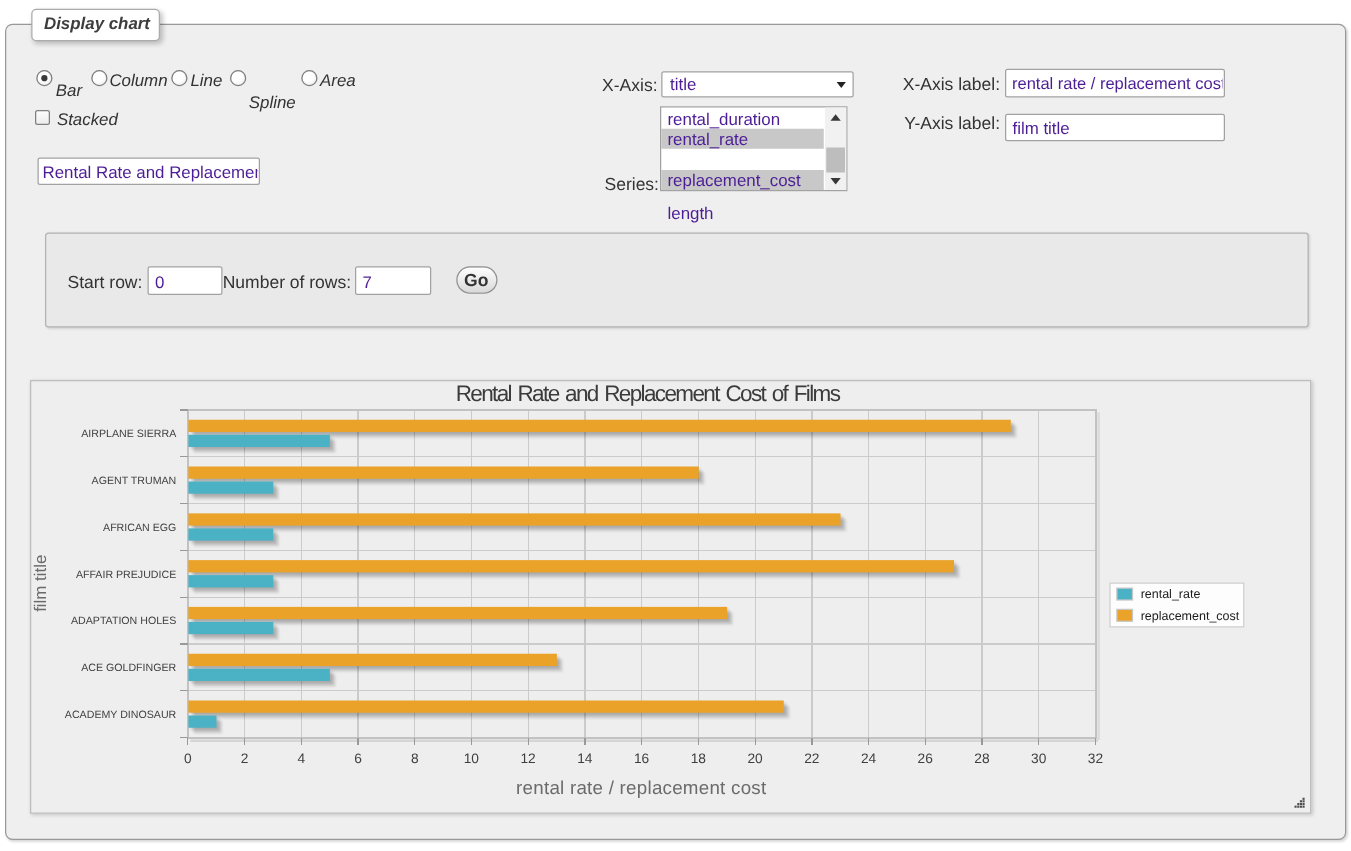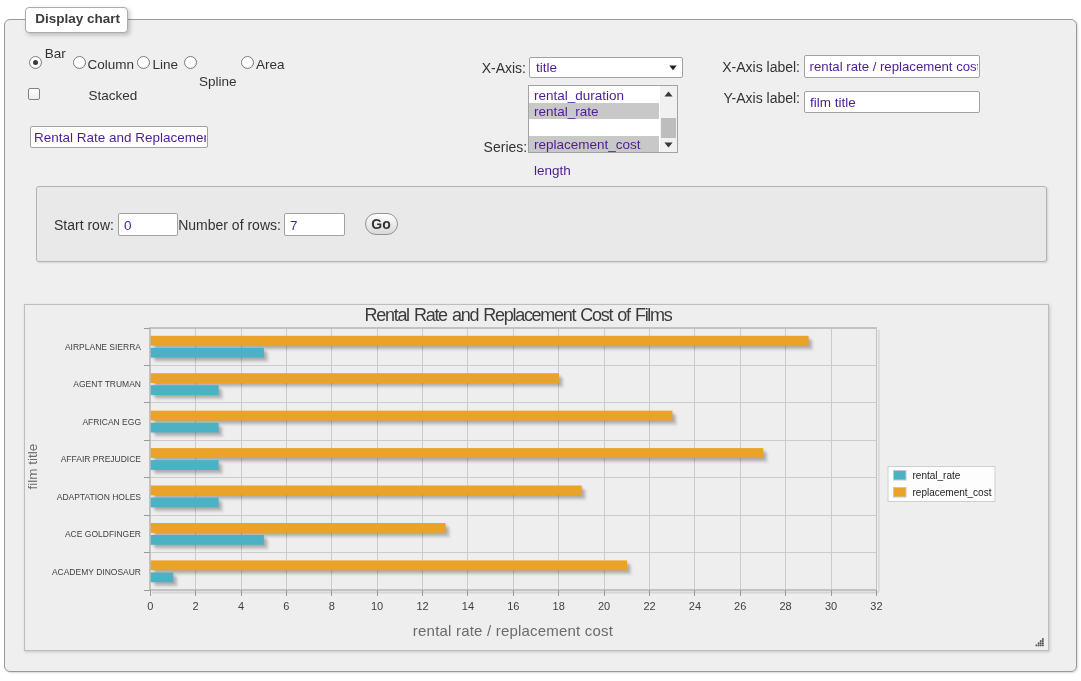--- a/index.html
+++ b/index.html
@@ -1,47 +1,47 @@
 <!DOCTYPE html>
 <html><head>
 <meta charset="utf-8">
 <style>
   * { margin:0; padding:0; box-sizing:border-box; }
   html,body { width:1081px; height:681px; background:#ffffff; font-family:"Liberation Sans",sans-serif; }
   body { position:relative; overflow:hidden; }
   .abs { position:absolute; }
-  .lbl { position:absolute; font-size:13.5px; color:#333; white-space:nowrap; line-height:13.5px; }
+  .lbl { position:absolute; font-size:13.5px; color:#333; white-space:nowrap; line-height:13.5px;font-style:italic; }
   .rlbl { position:absolute; font-size:14px; color:#333; white-space:nowrap; line-height:13.5px; text-align:right; }
   .ctl { position:absolute; background:#fff; border:1px solid #a2a2a2; border-radius:2px; }
   .val { position:absolute; font-size:13.5px; color:#4c1d95; white-space:nowrap; line-height:13.5px; }
   .radio { position:absolute; width:13px; height:13px; border:1px solid #7d7d7d; border-radius:50%; background:radial-gradient(circle at 40% 35%, #ffffff 45%, #e3e3e3 100%); }
   .dot { position:absolute; left:3px; top:3px; width:5px; height:5px; border-radius:50%; background:#3a3a3a; }
 </style>
 </head>
 <body>
   <div class="abs" style="left:4px; top:19px; width:1073px; height:653px; background:#efefef; border:1px solid #999999; border-radius:6px; box-shadow:1px 1px 2px rgba(0,0,0,0.15);"></div>
 
   <div class="abs" style="left:25px; top:7px; width:103px; height:26px; background:#ffffff; border:1px solid #ababab; border-radius:4px; box-shadow:2px 2px 4px rgba(0,0,0,0.22);"></div>
   <div class="lbl" style="left:35.2px; top:11.5px; font-weight:bold; color:#3d3d3d; font-size:13.5px; line-height:13.5px;">Display chart</div>
 
   <div class="radio" style="left:29px; top:55.5px;">
     <span class="dot"></span>
   </div>
-  <div class="lbl" style="left:44.7px; top:47px;">Bar</div>
+  <div class="lbl" style="left:44.7px; top:66px;">Bar</div>
   <div class="radio" style="left:72.5px; top:55.5px;"></div>
   <div class="lbl" style="left:87.5px; top:58.2px;">Column</div>
   <div class="radio" style="left:137px; top:55.5px;"></div>
   <div class="lbl" style="left:152.4px; top:58.2px;">Line</div>
   <div class="radio" style="left:183.5px; top:55.5px;"></div>
   <div class="lbl" style="left:199px; top:75px;">Spline</div>
   <div class="radio" style="left:240.5px; top:55.5px;"></div>
   <div class="lbl" style="left:256px; top:58.2px;">Area</div>
 
   <div class="abs" style="left:28px; top:88px; width:11.5px; height:11.5px; border:1px solid #818181; border-radius:2px; background:linear-gradient(#fdfdfd,#ededed);"></div>
-  <div class="lbl" style="left:45.5px; top:89.4px;margin-left:43px;">Stacked</div>
+  <div class="lbl" style="left:45.5px; top:89.4px;">Stacked</div>
 
   <div class="ctl" style="left:30px; top:126px; width:178px; height:22px;"></div>
   <div class="abs" style="left:31px; top:127px; width:175px; height:20px; overflow:hidden;">
     <div class="val" style="left:3px; top:3.8px;">Rental Rate and Replacement Cost of Films</div>
   </div>
 
   <div class="rlbl" style="left:426px; top:61.9px; width:100px;">X-Axis:</div>
   <div class="ctl" style="left:529px; top:57px; width:154px; height:21px;"></div>
   <div class="val" style="left:536px; top:60.7px;">title</div>
   <svg class="abs" style="left:669px; top:65px;" width="8" height="6" viewBox="0 0 8 6">

